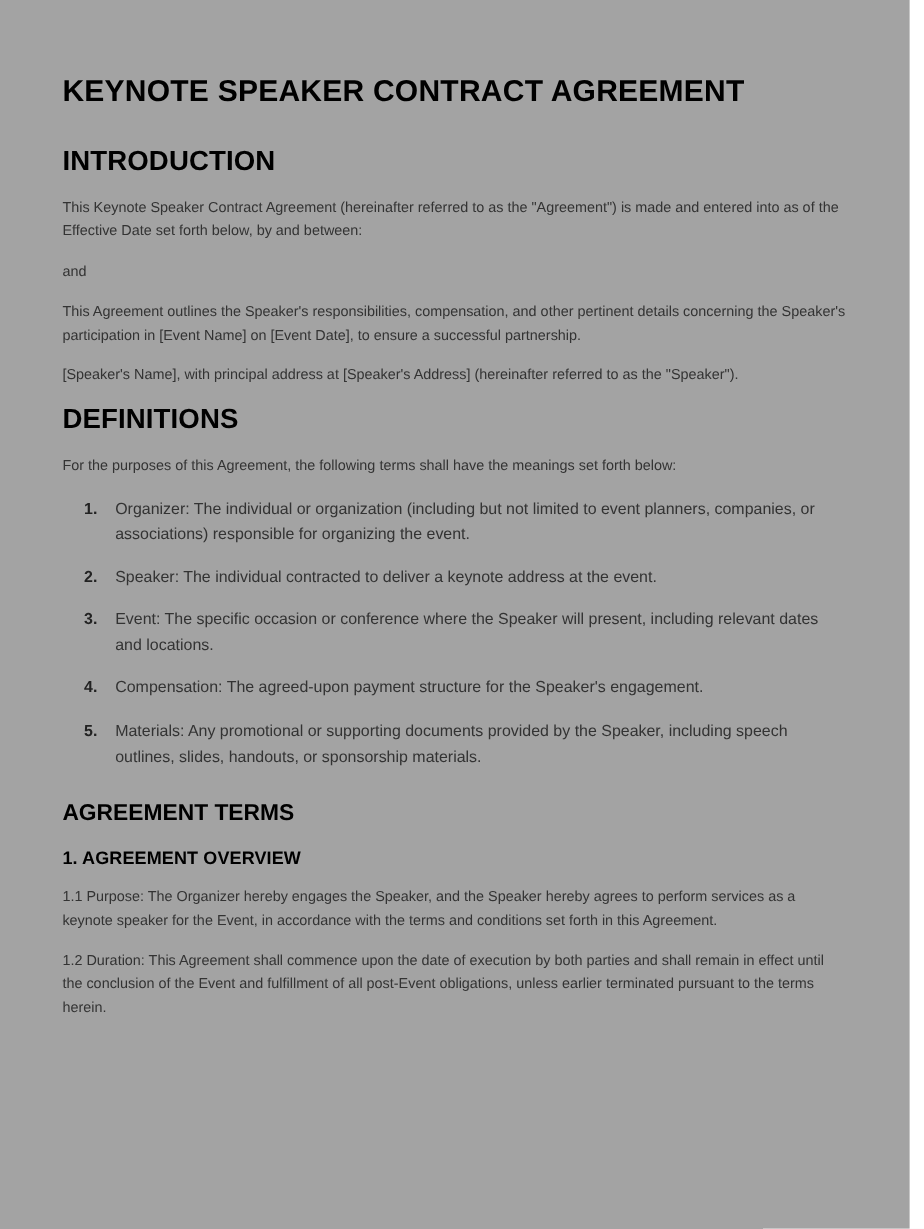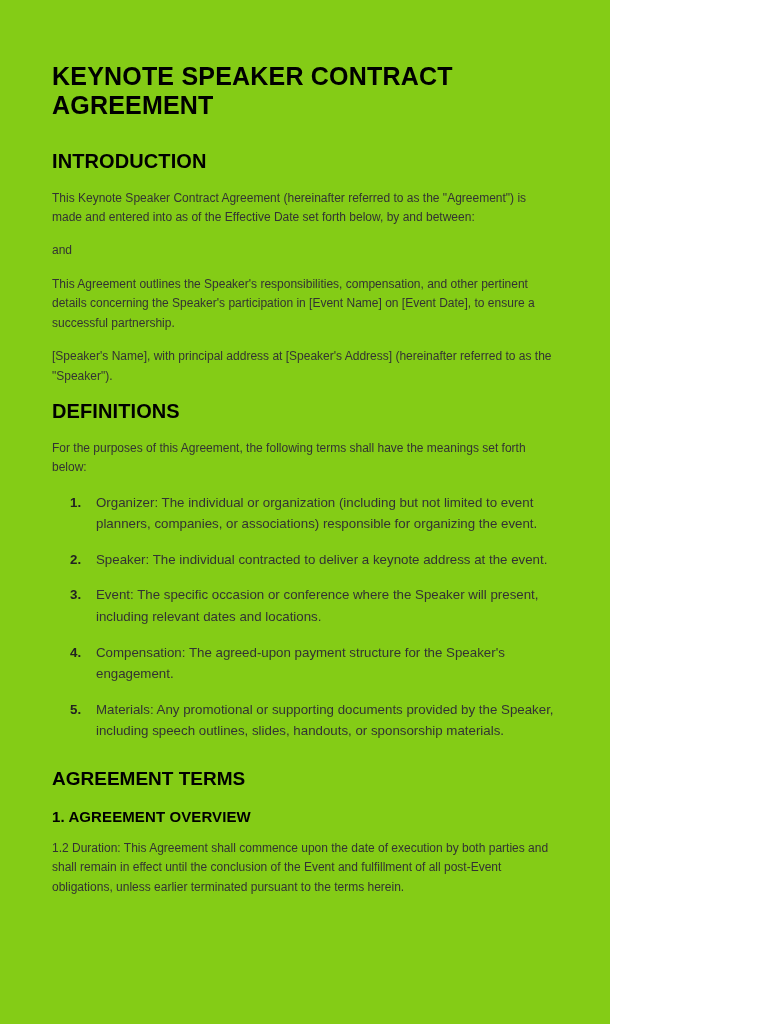--- a/index.html
+++ b/index.html
@@ -8,36 +8,36 @@
     background: #ffffff;
   }
   body {
     width: 770px;
     height: 1024px;
     font-family: "Liberation Sans", sans-serif;
     color: #1a1a1a;
     overflow: hidden;
   }
   .page {
-    width: 610px;
+    width: 758px;
     height: 1024px;
     box-sizing: border-box;
     padding: 62px 52px 0 52px;
-    background: #84cc16;
+    background: #a3a3a3;
   }
   .doc-title {
     font-size: 25px;
     font-weight: bold;
     letter-spacing: 0.2px;
     color: #000000;
     margin: 0 0 30px 0;
     line-height: 1.15;
   }
   .h2 {
-    font-size: 20px;
+    font-size: 23px;
     font-weight: bold;
     color: #000000;
     margin: 0 0 16px 0;
     letter-spacing: 0.1px;
   }
   .h3 {
     font-size: 15px;
     font-weight: bold;
     color: #000000;
     margin: 0 0 14px 0;
@@ -109,16 +109,17 @@
       <li>Speaker: The individual contracted to deliver a keynote address at the event.</li>
       <li>Event: The specific occasion or conference where the Speaker will present, including relevant dates and locations.</li>
       <li>Compensation: The agreed-upon payment structure for the Speaker's engagement.</li>
       <li>Materials: Any promotional or supporting documents provided by the Speaker, including speech outlines, slides, handouts, or sponsorship materials.</li>
     </ol>
   </div>
 
   <div class="section">
     <h2 class="terms-title">AGREEMENT TERMS</h2>
     <h3 class="h3">1. AGREEMENT OVERVIEW</h3>
+    <p class="para">1.1 Purpose: The Organizer hereby engages the Speaker, and the Speaker hereby agrees to perform services as a keynote speaker for the Event, in accordance with the terms and conditions set forth in this Agreement.</p>
     <p class="para">1.2 Duration: This Agreement shall commence upon the date of execution by both parties and shall remain in effect until the conclusion of the Event and fulfillment of all post-Event obligations, unless earlier terminated pursuant to the terms herein.</p>
   </div>
 
 </div>
 
 </body></html>

